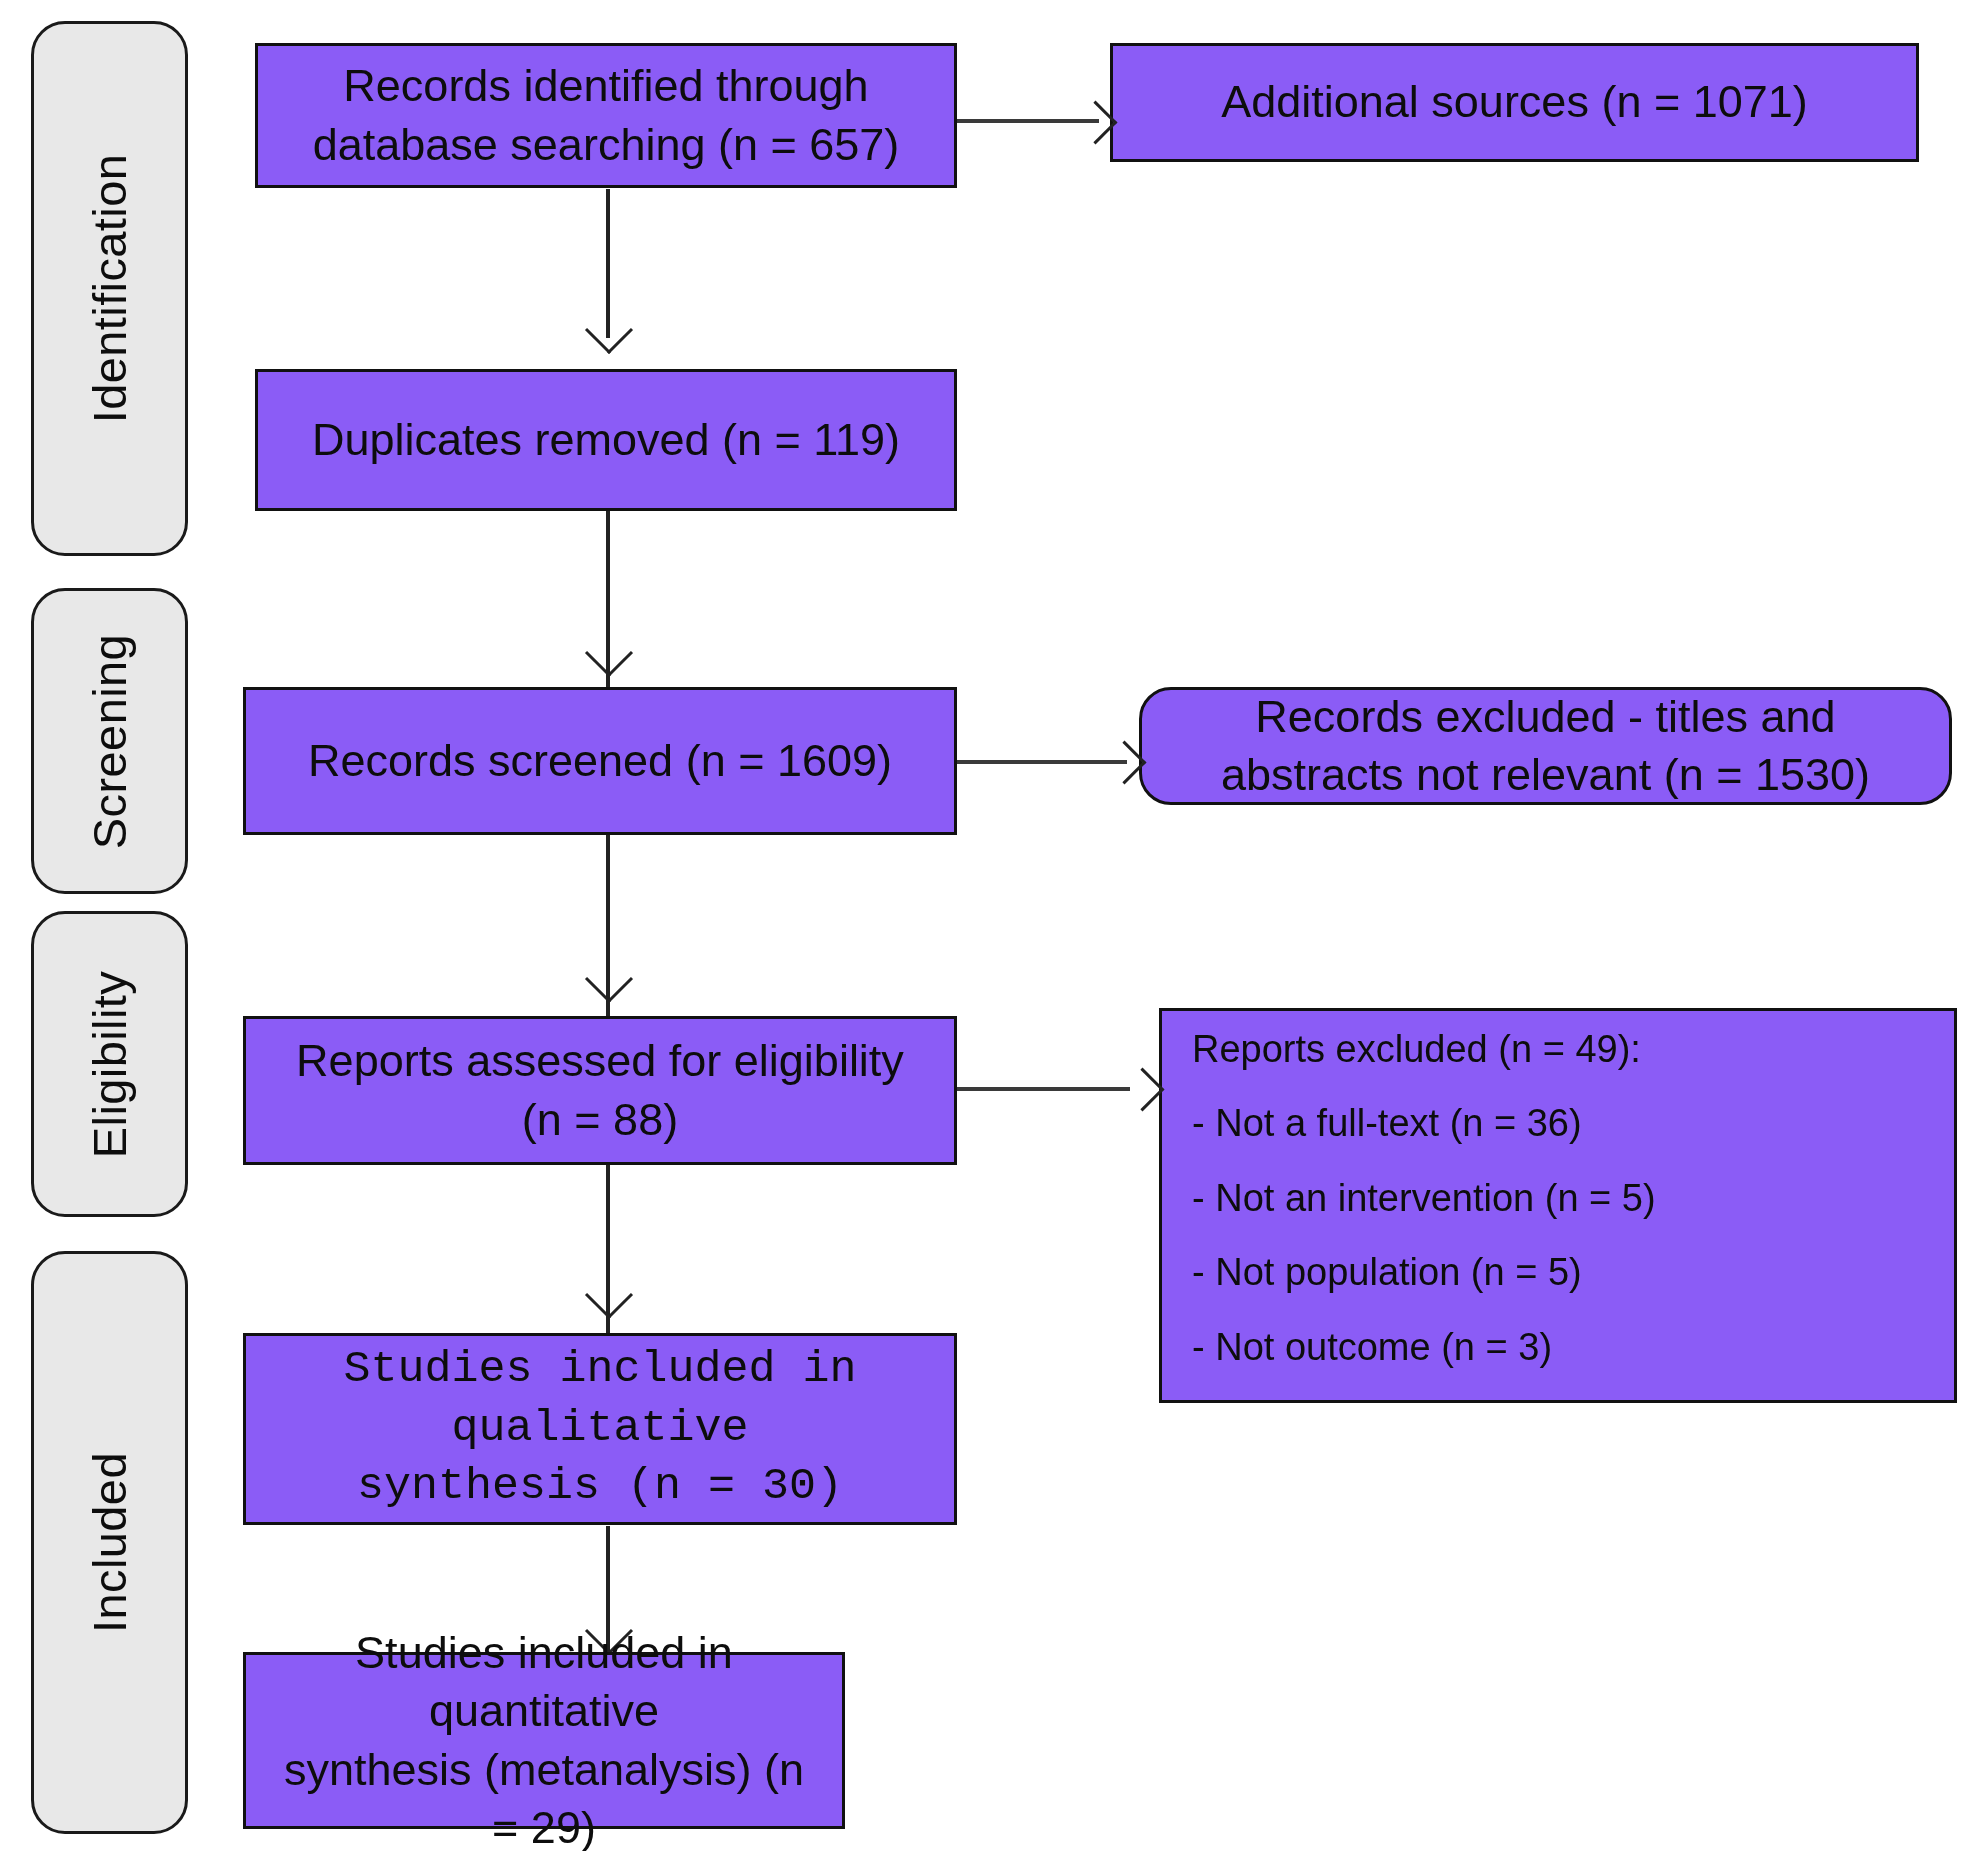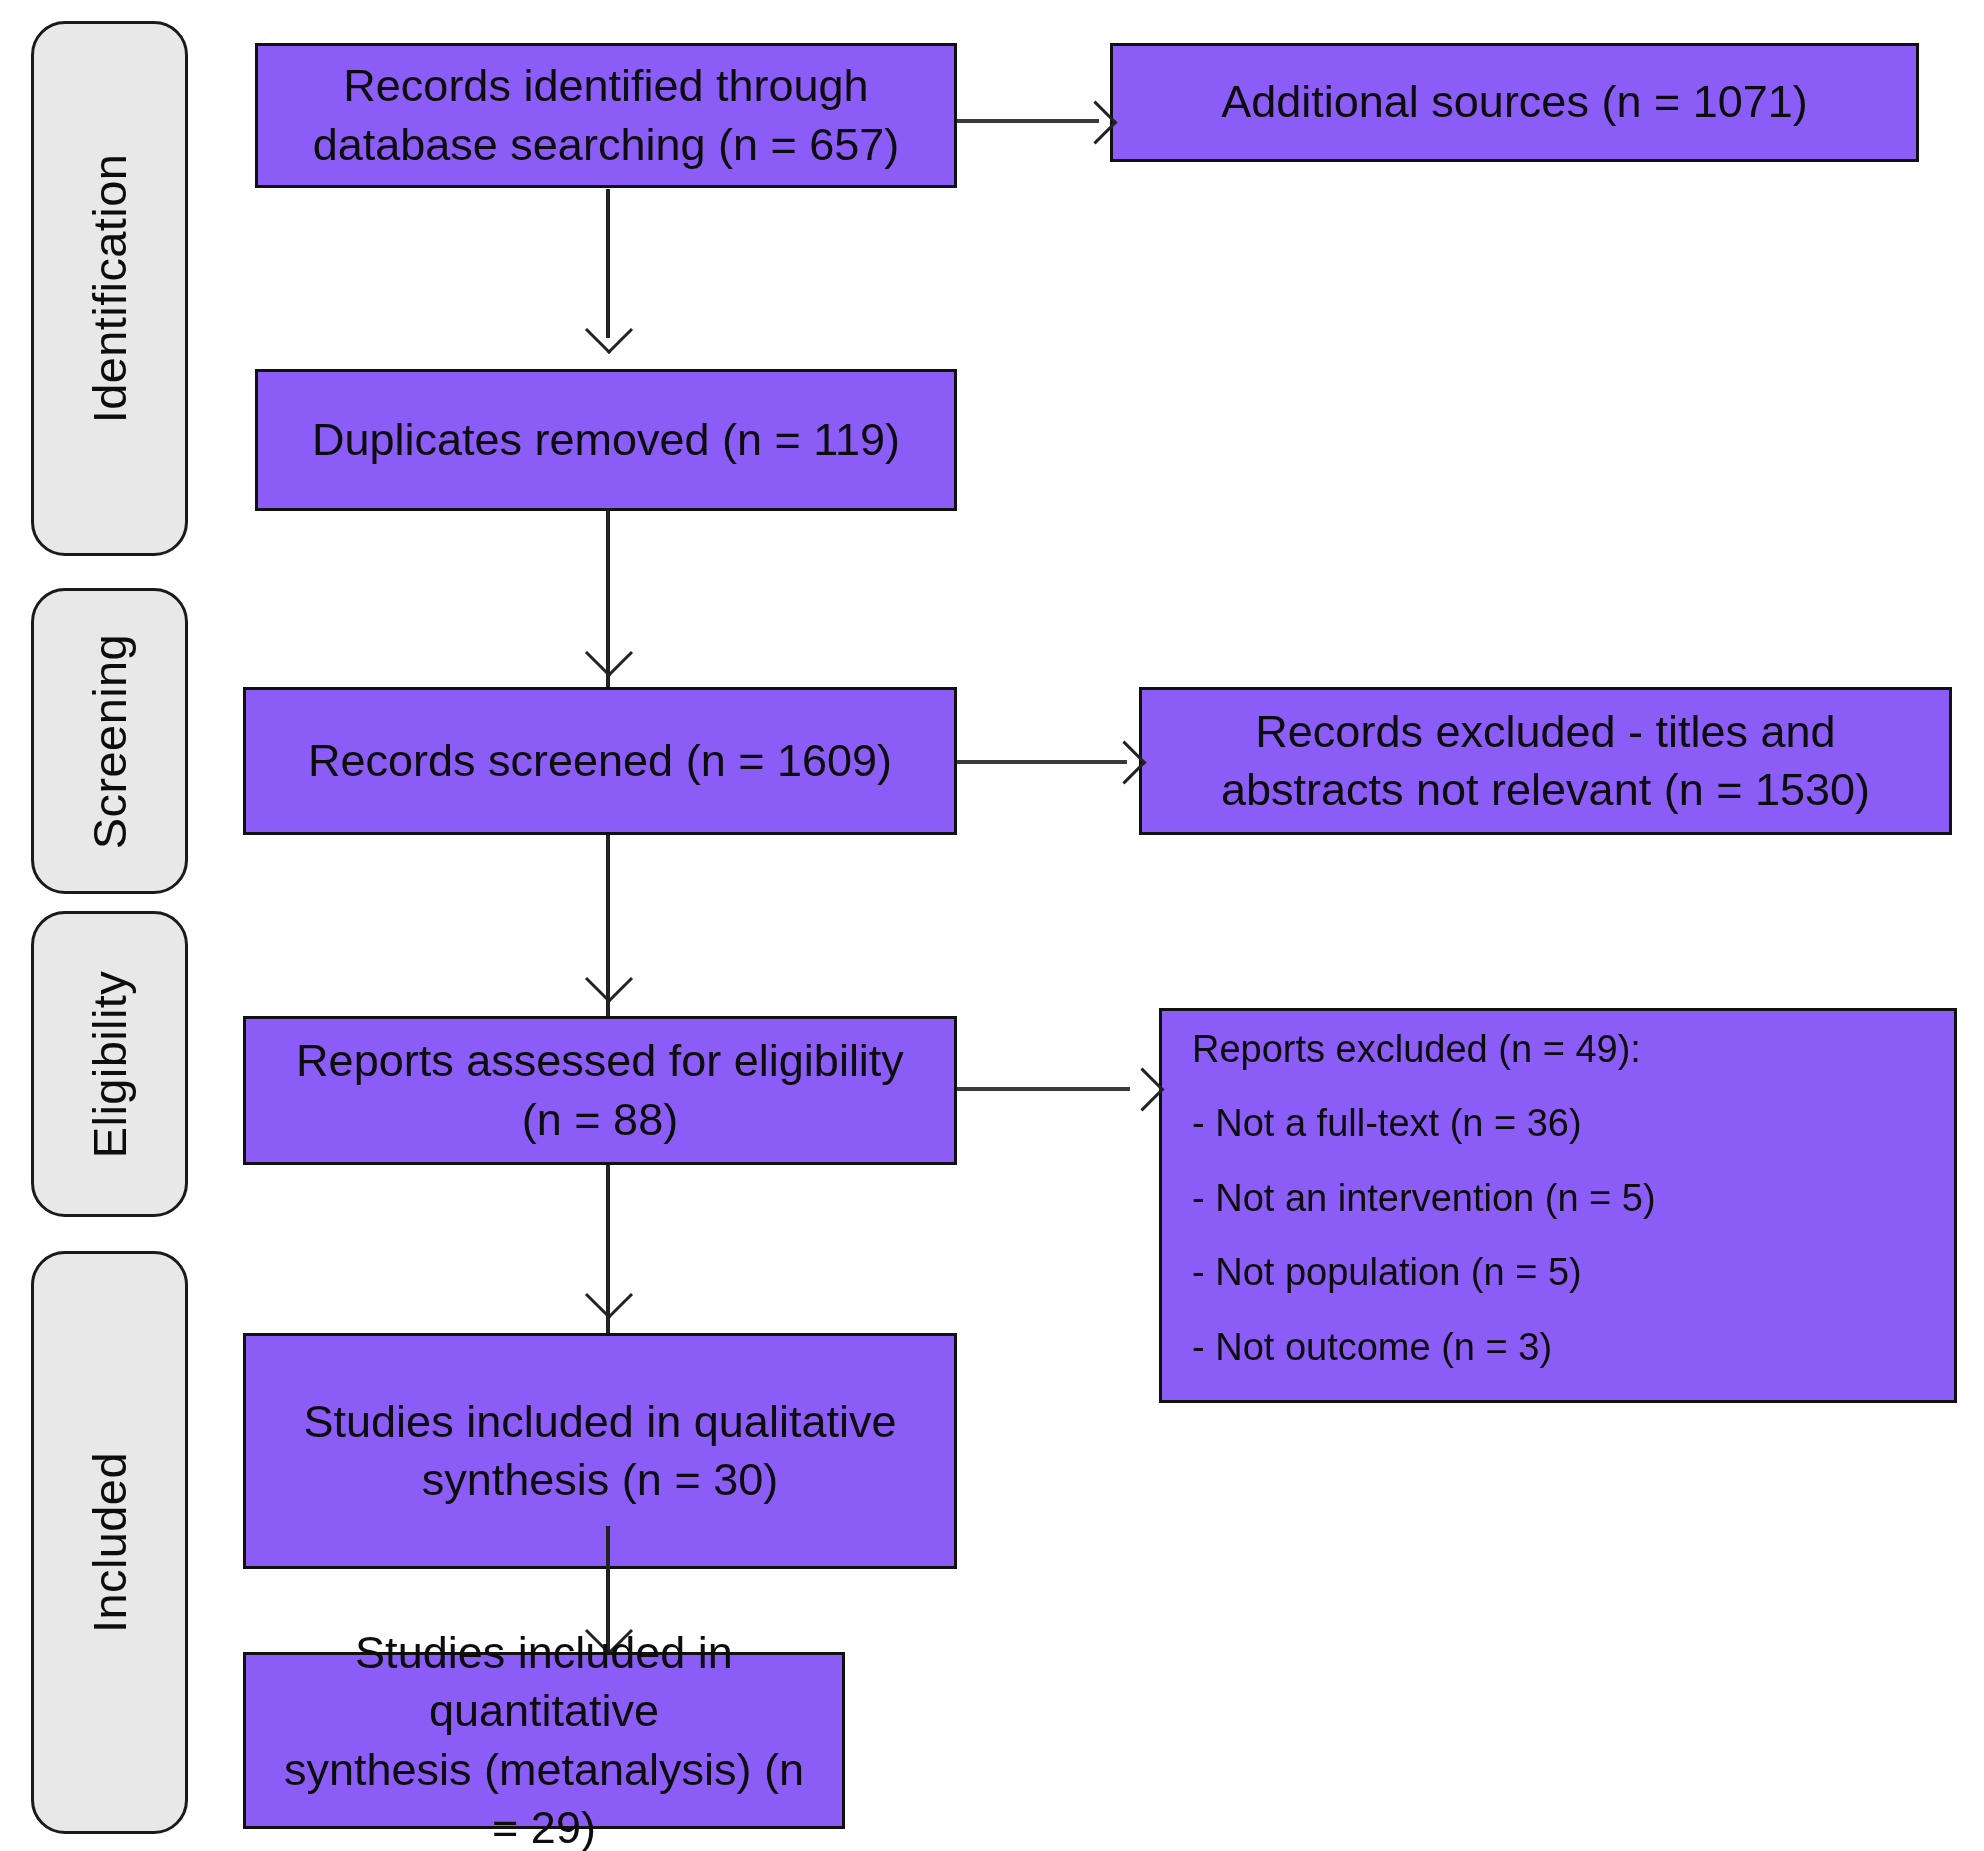--- a/index.html
+++ b/index.html
@@ -130,21 +130,21 @@
     <span class="box-text">Duplicates removed  (n = 119)</span>
   </div>
 
   <div class="v-line" style="left:606px; top:511px; height:183px;"></div>
   <div class="chev-down" style="left:592px; top:636px;"></div>
 
   <div class="flow-box" style="left:243px; top:687px; width:714px; height:148px;">
     <span class="box-text">Records screened (n = 1609)</span>
   </div>
 
-  <div class="flow-box" style="left:1139px; top:687px; width:813px; height:148px;">
+  <div class="flow-box" style="left:1139px; top:687px; width:813px; height:118px;border-radius:32px;">
     <span class="box-text">Records excluded - titles and
 abstracts not relevant (n = 1530)</span>
   </div>
 
   <div class="h-line" style="left:957px; top:760px; width:170px;"></div>
   <div class="chev-right" style="left:1109px; top:747px;"></div>
 
   <div class="v-line" style="left:606px; top:835px; height:185px;"></div>
   <div class="chev-down" style="left:592px; top:962px;"></div>
 
@@ -162,21 +162,21 @@
       <div>- Not outcome  (n = 3)</div>
     </div>
   </div>
 
   <div class="h-line" style="left:957px; top:1087px; width:173px;"></div>
   <div class="chev-right" style="left:1127px; top:1074px;"></div>
 
   <div class="v-line" style="left:606px; top:1165px; height:172px;"></div>
   <div class="chev-down" style="left:592px; top:1278px;"></div>
 
-  <div class="flow-box" style="left:243px; top:1333px; width:714px; height:236px;">
+  <div class="flow-box" style="left:243px; top:1333px; width:714px; height:192px;font-family:Liberation Mono, monospace;">
     <span class="box-text">Studies included in qualitative
 synthesis (n = 30)</span>
   </div>
 
   <div class="v-line" style="left:606px; top:1526px; height:128px;"></div>
   <div class="chev-down" style="left:592px; top:1614px;"></div>
 
   <div class="flow-box" style="left:243px; top:1652px; width:602px; height:177px;">
     <span class="box-text">Studies included in quantitative
 synthesis (metanalysis) (n = 29)</span>

